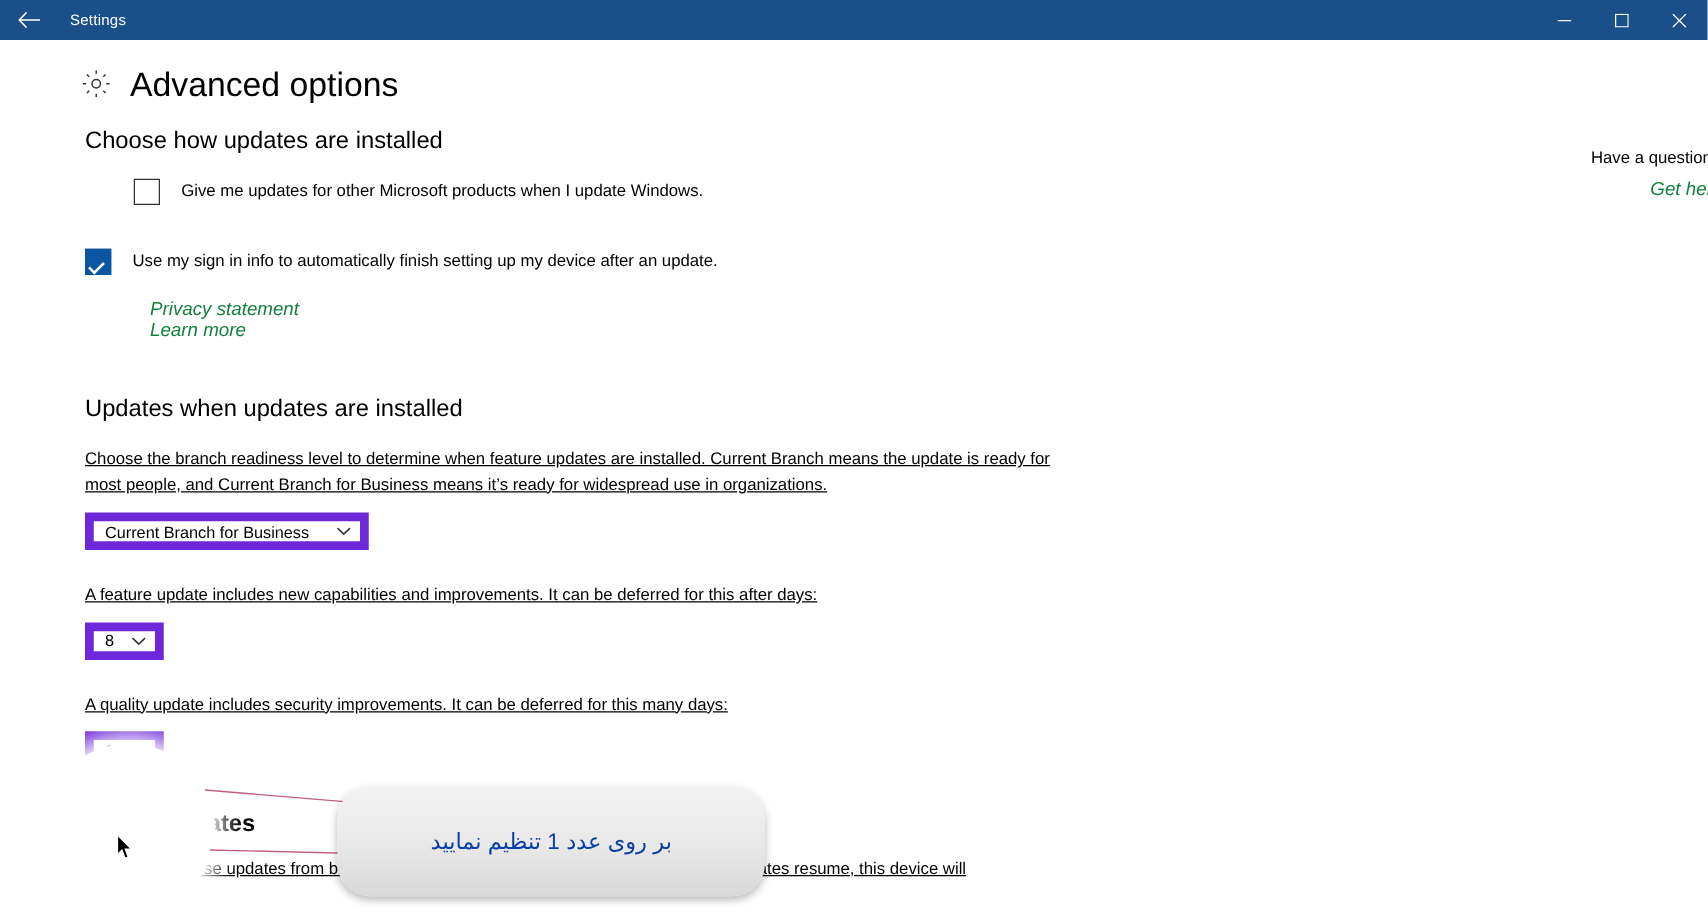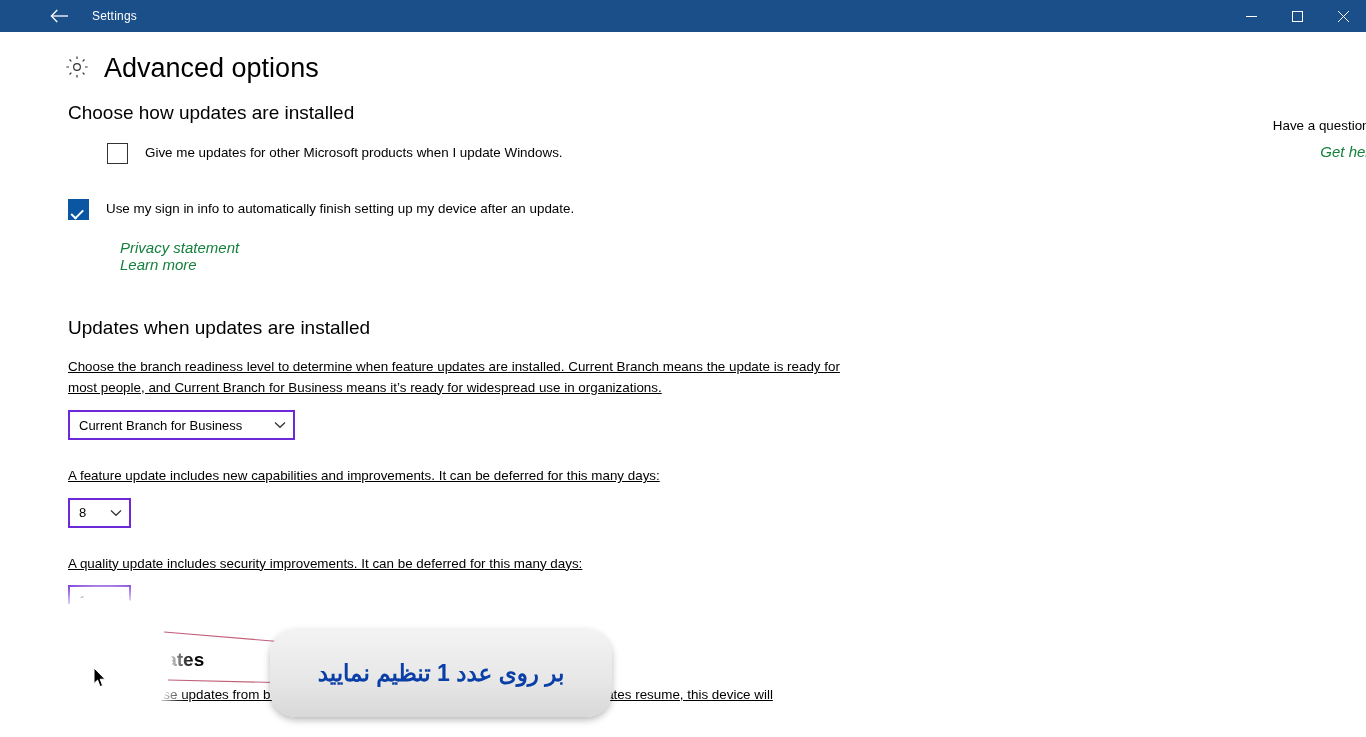--- a/index.html
+++ b/index.html
@@ -9,21 +9,21 @@
     overflow: hidden;
     font-family: "Liberation Sans", sans-serif;
     background: #ffffff;
   }
 
   
   .titlebar {
     position: absolute; top: 0; left: 0;
     width: 1366px; height: 32px;
     background: #1b4f8a;
-    display: flex; align-items: center; padding-left: 36px;
+    display: flex; align-items: center;
   }
   .tb-back {
     width: 46px; height: 32px;
     display: flex; align-items: center; justify-content: center;
     color: #ffffff; font-size: 15px;
   }
   .tb-back svg { display: block; }
   .tb-title {
     color: #ffffff;
     font-size: 12px;
@@ -119,21 +119,21 @@
     text-decoration: none;
     cursor: pointer;
     font-style: italic;
   }
   .sub-link { margin-left: 52px; display: block; }
   .sub-link.privacy { margin-top: 19px; }
 
   
   .combo {
     height: 30px;
-    border: 2px solid #6d28d9;
+    border: 7px solid #6d28d9;
     background: #ffffff;
     display: inline-flex;
     align-items: center;
     font-size: 13px;
     color: #000;
     padding: 0 0 0 9px;
     cursor: pointer;
     user-select: none;
   }
   .combo .cval { white-space: nowrap; }
@@ -195,22 +195,22 @@
     position: absolute;
     left: 226px; top: 597px;
     width: 342px; height: 88px;
     border-radius: 26px;
     background: linear-gradient(180deg,#f3f3f3 0%,#e8e8e8 55%,#d8d8d8 100%);
     box-shadow: 0 3px 7px rgba(0,0,0,0.28);
     display: flex; align-items: center; justify-content: center;
   }
   .callout-text {
     direction: rtl;
-    font-size: 23px;
-    font-weight: bold;
+    font-size: 18px;
+    font-weight: normal;
     color: #0b3fa8;
     letter-spacing: .3px;
   }
 
   .cursor {
     position: absolute;
     left: 49px; top: 635px;
     width: 14px; height: 20px;
   }
   .cursor svg { display: block; }
@@ -288,21 +288,21 @@
       <span class="cval">Current Branch for Business</span>
       <span class="arrow">
         <svg width="12" height="8" viewBox="0 0 12 8">
             <path d="M1 1.5 6 6.3l5-4.8" stroke="#333" stroke-width="1.2" fill="none"></path>
           </svg>
       </span>
     </div>
 
     <div class="spacer-34"></div>
 
-    <p class="body-text">A feature update includes new capabilities and improvements. It can be deferred for this many days:</p>
+    <p class="body-text">A feature update includes new capabilities and improvements. It can be deferred for this after days:</p>
     <div class="combo days">
       <span class="cval">8</span>
       <span class="arrow">
         <svg width="12" height="8" viewBox="0 0 12 8">
             <path d="M1 1.5 6 6.3l5-4.8" stroke="#333" stroke-width="1.2" fill="none"></path>
           </svg>
       </span>
     </div>
 
     <div class="spacer-34"></div>

